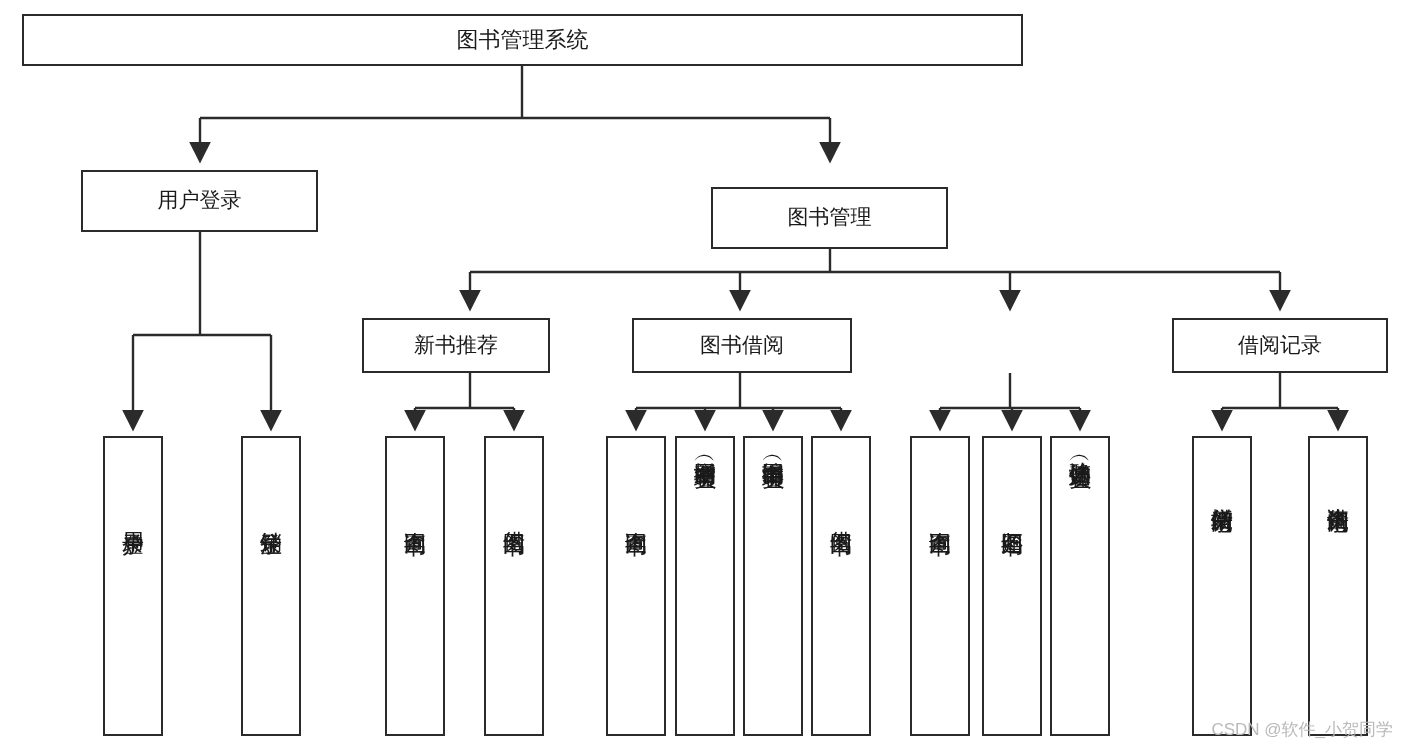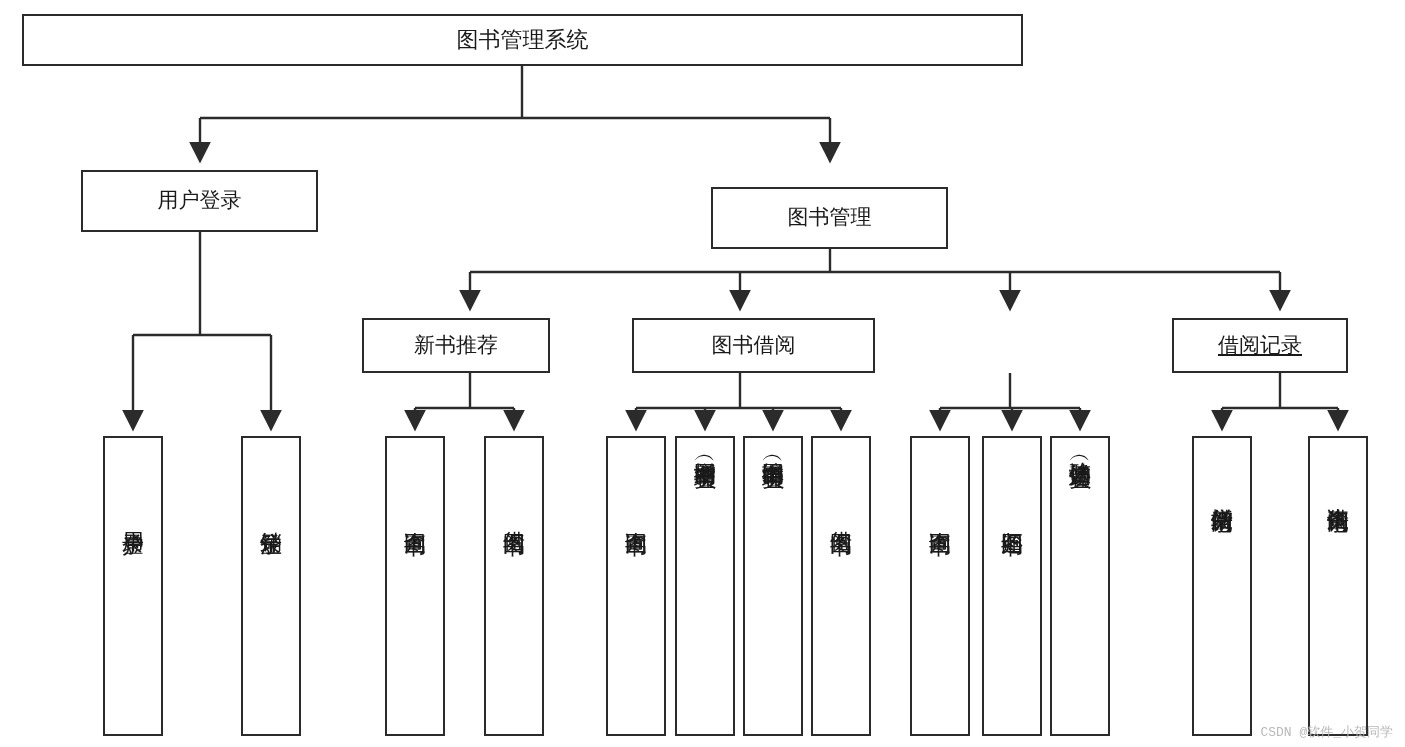--- a/index.html
+++ b/index.html
@@ -67,24 +67,24 @@
   .node.vert.topalign .label {
     margin-top: 6px;
   }
   .node.root .label {
     font-size: 22px;
   }
   .watermark {
     position: absolute;
     right: 12px;
     bottom: 6px;
-    font-size: 13px;
+    font-size: 17px;
     color: #b9b9b9;
     white-space: nowrap;
-    font-family: Liberation Mono, monospace;
+    font-family: Liberation Sans, sans-serif;
   }
 </style>
 </head>
 <body>
 
 <div id="canvas">
 
   <svg class="wires" viewBox="0 0 1405 747">
     <defs>
       <marker id="arrow" viewBox="0 0 12 12" refX="10" refY="6" markerWidth="9" markerHeight="9" orient="auto-start-reverse">
@@ -142,24 +142,24 @@
   <div class="node horiz" style="left:81px; top:170px; width:237px; height:62px;">
     <span class="label">用户登录</span>
   </div>
   <div class="node horiz" style="left:711px; top:170px; width:237px; height:62px;margin-top:17px;">
     <span class="label">图书管理</span>
   </div>
 
   <div class="node horiz" style="left:362px; top:318px; width:188px; height:55px;">
     <span class="label">新书推荐</span>
   </div>
-  <div class="node horiz" style="left:632px; top:318px; width:243px; height:55px;">
+  <div class="node horiz" style="left:632px; top:318px; width:220px; height:55px;">
     <span class="label">图书借阅</span>
   </div>
-  <div class="node horiz" style="left:1172px; top:318px; width:176px; height:55px;text-decoration:underline;">
+  <div class="node horiz" style="left:1172px; top:318px; width:216px; height:55px;">
     <span class="label">借阅记录</span>
   </div>
 
   <div class="node vert mid" style="left:103px; top:436px; width:60px; height:300px;">
     <span class="label">用户登录</span>
   </div>
   <div class="node vert mid" style="left:241px; top:436px; width:60px; height:300px;">
     <span class="label">注销登录</span>
   </div>
 

